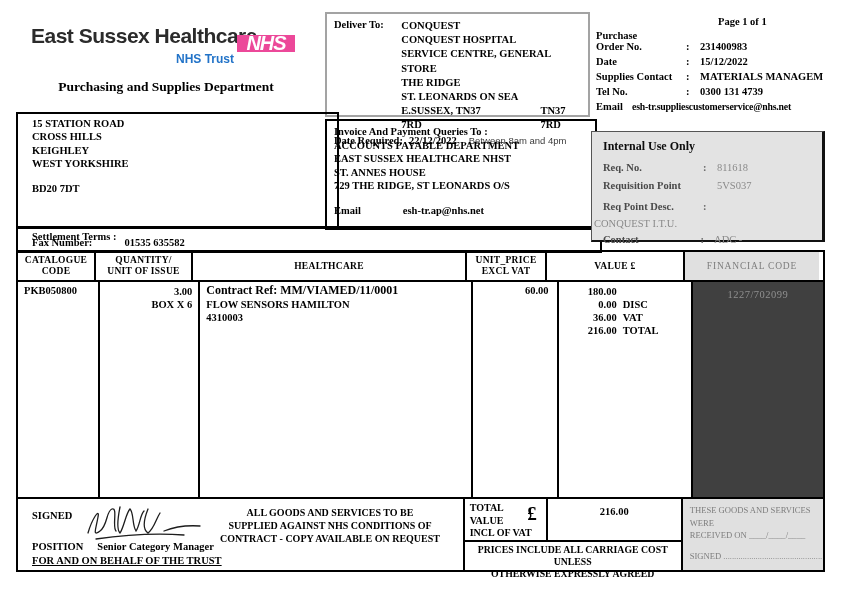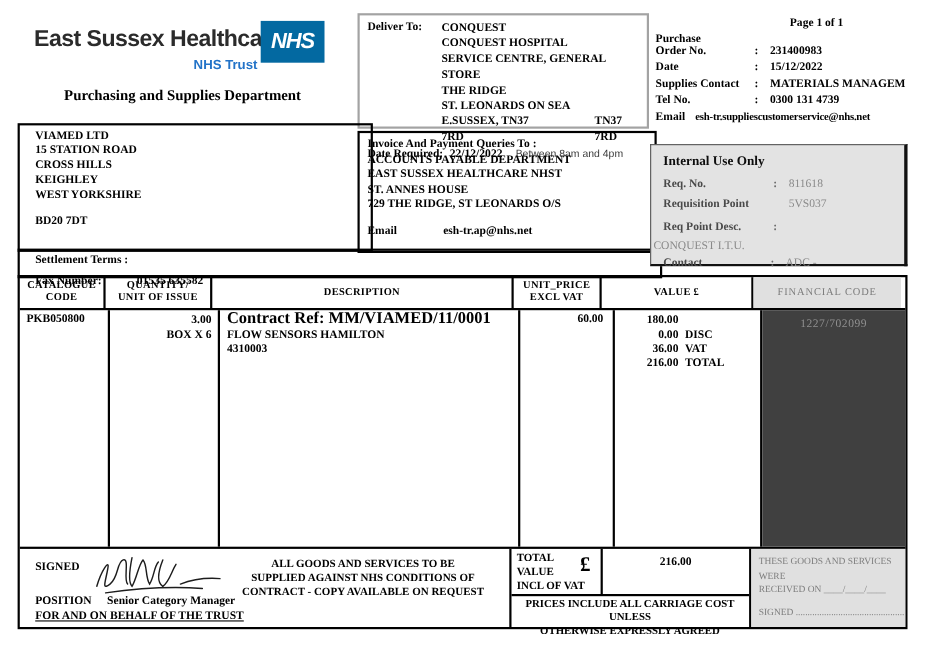--- a/index.html
+++ b/index.html
@@ -6,21 +6,21 @@
   body{
     width:841px;height:595px;position:relative;background:#ffffff;
     font-family:"Liberation Serif",serif;font-weight:bold;color:#000;
     overflow:hidden;
   }
   .abs{position:absolute;}
 
   
   #org-name{left:31px;top:24px;font-family:"Liberation Sans",sans-serif;
     font-size:21px;font-weight:bold;color:#2b2b2b;letter-spacing:-0.5px;}
-  #nhs-box{left:237px;top:19px;width:58px;height:38px;background:#0369a1;
+  #nhs-box{left:237px;top:35px;width:58px;height:17px;background:#ec4899;
     display:flex;align-items:center;justify-content:center;}
   #nhs-box span{color:#fff;font-family:"Liberation Sans",sans-serif;
     font-style:italic;font-weight:bold;font-size:20px;letter-spacing:-1px;}
   #trust-name{left:176px;top:52px;font-family:"Liberation Sans",sans-serif;
     font-size:12px;font-weight:bold;color:#2273c8;}
   #dept-title{left:16px;top:79px;width:300px;text-align:center;
     font-size:13.5px;font-weight:bold;}
 
   
   #deliver-box{left:325px;top:12px;width:261px;height:101px;
@@ -81,21 +81,21 @@
   .c1{width:76px;} .c2{width:95px;} .c3{width:272px;}
   .c4{width:78px;} .c5{width:136px;} .c6{width:134px;}
   .bdr{border-right:2px solid #000;}
   .hcell{display:flex;flex-direction:column;align-items:center;
     justify-content:center;font-size:9.5px;line-height:11px;letter-spacing:0.3px;}
   .hc-gray{background:#e0e0e0;color:#7d7d7d;font-weight:normal;letter-spacing:0.8px;
     font-size:9.5px;}
   .cell-cat{padding:3px 0 0 6px;font-size:10.5px;}
   .cell-qty{padding:3px 6px 0 0;text-align:right;font-size:10.5px;line-height:13px;}
   .cell-desc{padding:2px 0 0 6px;font-size:10.5px;line-height:13.5px;}
-  .desc-contract{font-size:15px;}
+  .desc-contract{font-size:12px;}
   .cell-price{padding:3px 8px 0 0;text-align:right;font-size:10.5px;}
   .cell-value{padding:3px 0 0 0;font-size:10.5px;line-height:13px;}
   .vrow{display:flex;justify-content:flex-end;padding-right:24px;}
   .vnum{text-align:right;}
   .vlbl{width:44px;text-align:left;margin-left:6px;}
   .cell-fin{background:#404040;text-align:center;padding-top:7px;
     color:#909090;font-weight:normal;font-size:10.5px;letter-spacing:0.5px;}
 
   
   .t-foot{display:flex;height:71px;border-top:2px solid #000;}
@@ -178,21 +178,20 @@
     <span class="o-sep">:</span>
     <span>0300 131 4739</span>
   </div>
   <div class="o-email-row">
     <span class="o-email-label">Email</span>
     <span class="o-email-val">esh-tr.suppliescustomerservice@nhs.net</span>
   </div>
 </div>
 
 <div class="abs" id="supplier-box">
-  <div>VIAMED LTD</div>
   <div>15 STATION ROAD</div>
   <div>CROSS HILLS</div>
   <div>KEIGHLEY</div>
   <div>WEST YORKSHIRE</div>
   <div class="sup-gap"></div>
   <div>BD20 7DT</div>
   <div class="sup-fax">
     <span>Fax Number:</span>
     <span>01535 635582</span>
   </div>
@@ -243,21 +242,21 @@
   <div class="t-head">
     <div class="hcell c1 bdr">
       <div>CATALOGUE</div>
       <div>CODE</div>
     </div>
     <div class="hcell c2 bdr">
       <div>QUANTITY/</div>
       <div>UNIT OF ISSUE</div>
     </div>
     <div class="hcell c3 bdr">
-      <div>DESCRIPTION</div>
+      <div>HEALTHCARE</div>
     </div>
     <div class="hcell c4 bdr">
       <div>UNIT_PRICE</div>
       <div>EXCL VAT</div>
     </div>
     <div class="hcell c5 bdr">
       <div>VALUE £</div>
     </div>
     <div class="hcell c6 hc-gray">
       <div>FINANCIAL CODE</div>

